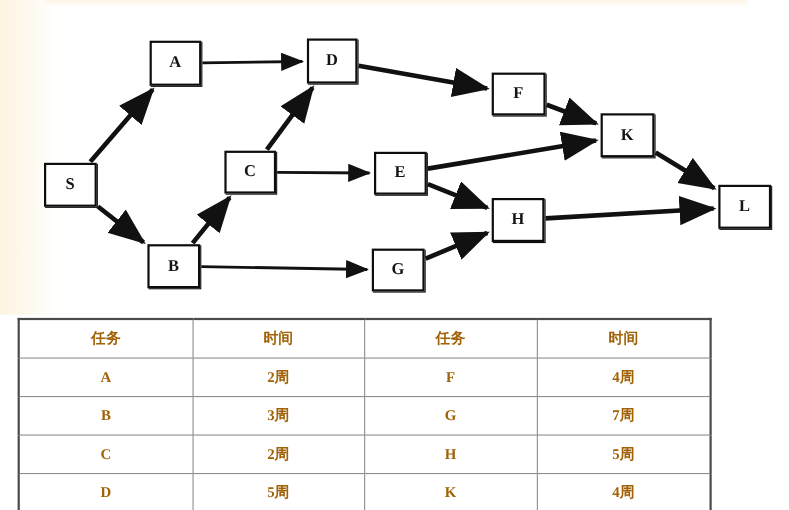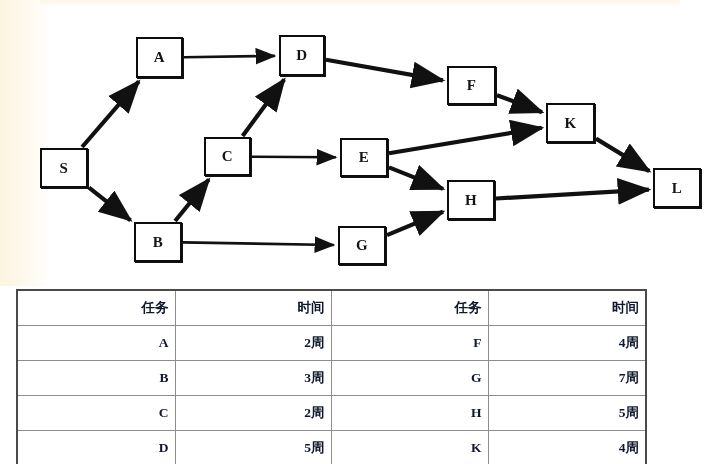--- a/index.html
+++ b/index.html
@@ -65,22 +65,22 @@
     width: 629px;
     border-collapse: collapse;
     table-layout: fixed;
     background: #ffffff;
   }
   #task-table td, #task-table th {
     border: 1px solid #8d8d8d;
     padding: 4px 6px 5px 6px;
     font-size: 13.5px;
     font-weight: bold;
-    color: #0f172a;
-    text-align: right;
+    color: #a16207;
+    text-align: center;
     height: 25px;
     line-height: 1;
     font-family: "Liberation Serif", "DejaVu Serif", serif;
   }
   #task-table tr:first-child td {
     border-top: 2px solid #4a4a4a;
   }
   #task-table td:first-child { border-left: 2px solid #4a4a4a; }
   #task-table td:last-child  { border-right: 2px solid #4a4a4a; }
   .col-a { width: 158px; }

